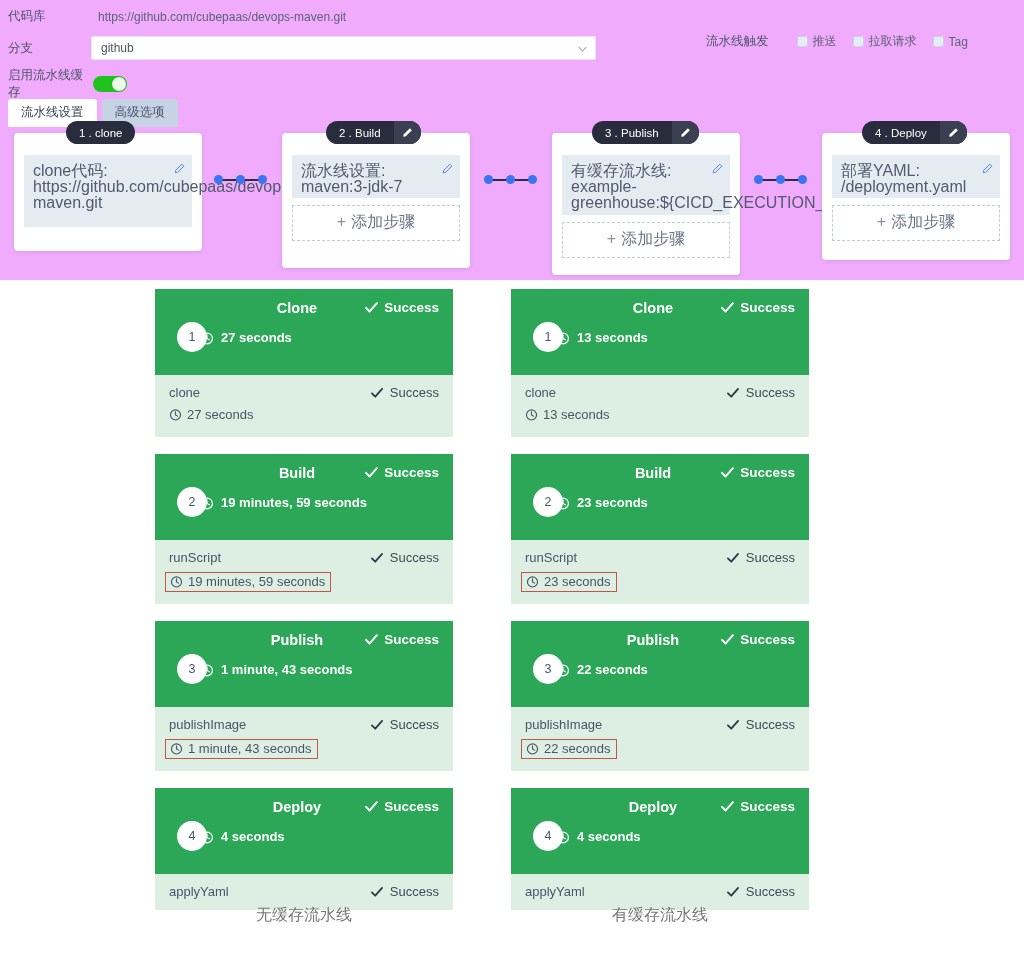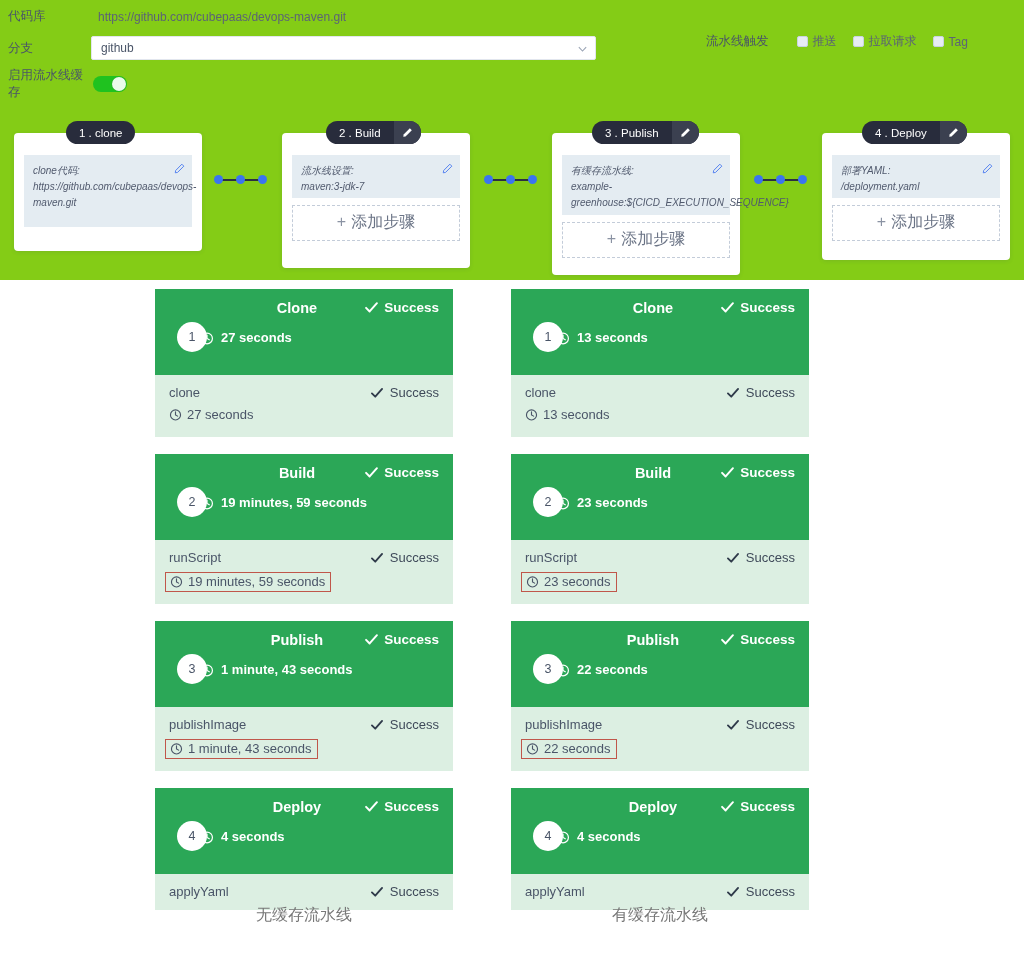--- a/index.html
+++ b/index.html
@@ -8,21 +8,21 @@
     font-family: "Liberation Sans", "DejaVu Sans", sans-serif;
     background: #ffffff;
     overflow: hidden;
   }
 
   
   .config-panel {
     position: relative;
     width: 1024px;
     height: 335px;
-    background: #84cc16;
+    background: #f0abfc;
   }
 
   .row { display: flex; align-items: center; }
 
   .field-label {
     font-size: 12.5px;
     color: #4a5568;
     width: 90px;
     padding-left: 8px;
     flex: none;
@@ -148,25 +148,24 @@
     width: 27px; height: 23px;
     background: #3b4050;
     display: flex; align-items: center; justify-content: center;
     cursor: pointer;
   }
 
   .step-box {
     background: #e4ecf2;
     padding: 8px 42px 9px 9px;
     position: relative;
-    font-size: 10px;
+    font-size: 16px;
     color: #515a6e;
     line-height: 16px;
     cursor: pointer;
-    font-style: italic;
   }
   .step-box .pencil {
     position: absolute; right: 7px; top: 8px;
   }
   .add-step {
     margin-top: 7px;
     border: 1px dashed #c3ccd9;
     font-size: 16px;
     color: #6b7486;
     padding: 6px 0 7px;
@@ -318,20 +317,24 @@
     <div class="check-item">
       <div class="check-box"></div>
       <div class="check-text">拉取请求</div>
     </div>
     <div class="check-item">
       <div class="check-box"></div>
       <div class="check-text">Tag</div>
     </div>
   </div>
 
+  <div class="tabs">
+    <div class="tab active">流水线设置</div>
+    <div class="tab inactive">高级选项</div>
+  </div>
 
   <div class="flow">
 
     <div class="stage-wrap" style="margin-left:14px;">
       <div class="stage-card" style="width:188px;min-height:118px;">
         <div class="stage-badge" style="left:52px;">
           <span class="btitle">1 . clone</span>
         </div>
         <div class="step-box" style="height:72px;">
           <div>clone代码:</div>

